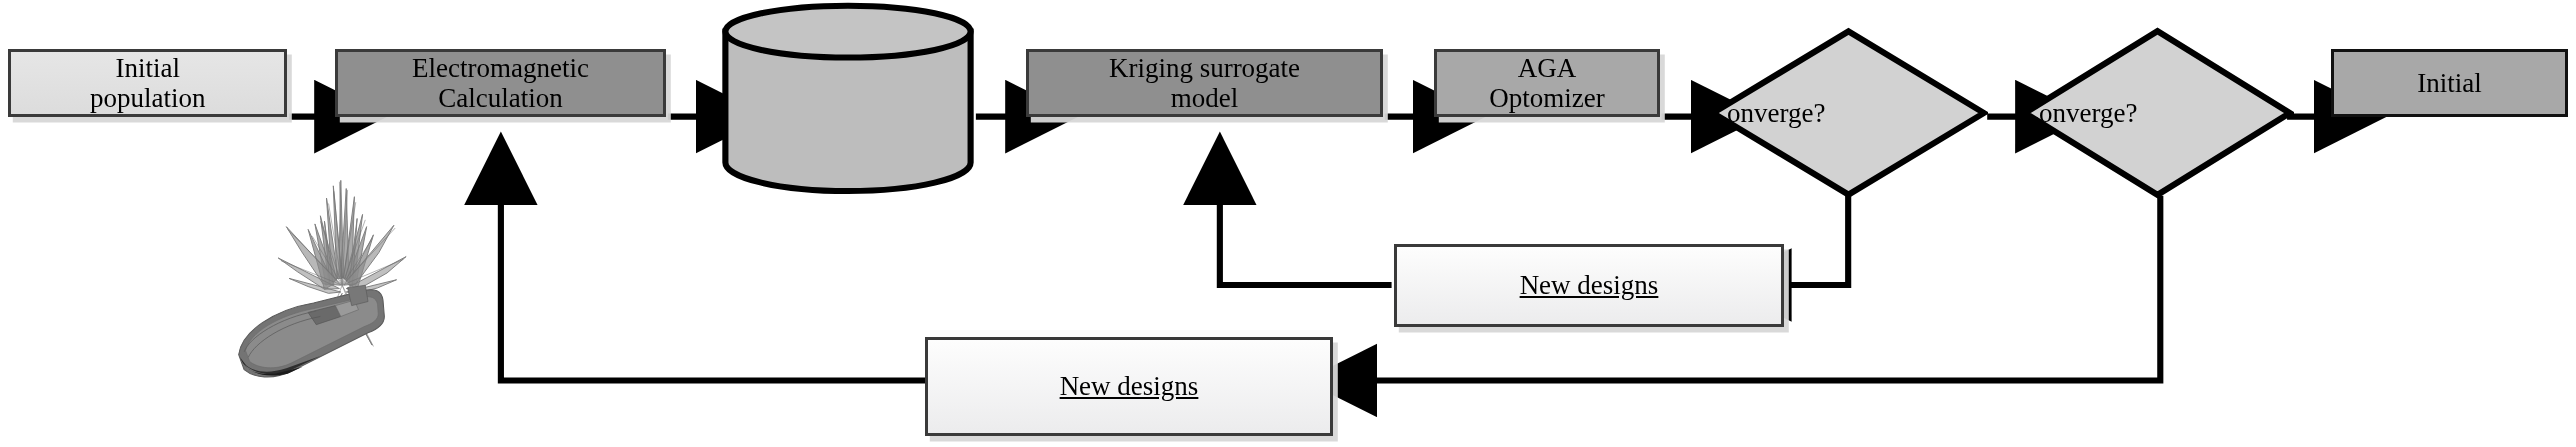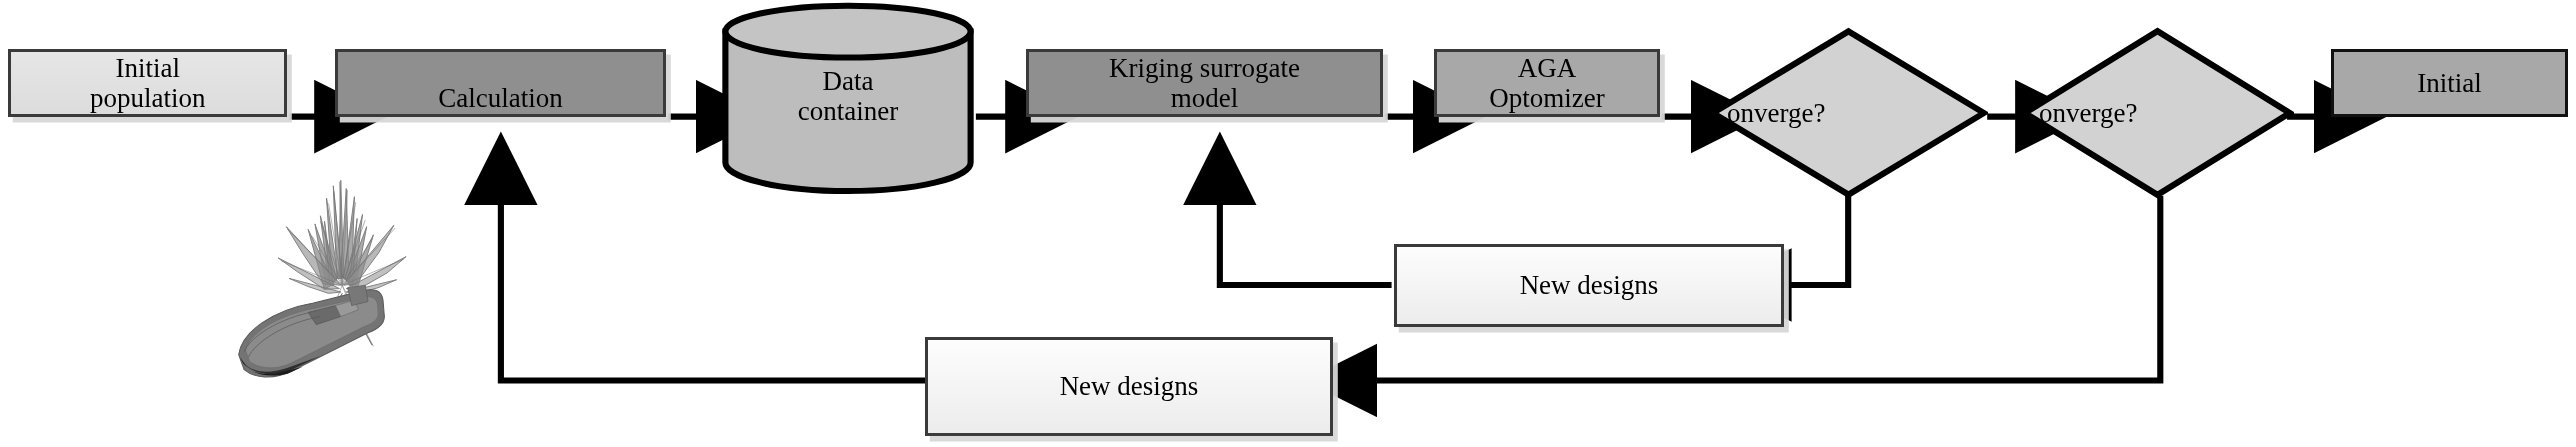--- a/index.html
+++ b/index.html
@@ -21,21 +21,21 @@
     line-height:1.12;
     border:3.4px solid #3a3a3a;
     box-shadow:4.8px 5.5px 0 0 rgba(215,215,215,0.95);
     z-index:5;
   }
   .node .lbl{display:block;width:100%;padding:0 4.1px;}
 
   .fill-light{background:linear-gradient(180deg,#e6e6e6 0%,#dcdcdc 100%);}
   .fill-mid{background:#a8a8a8;}
   .fill-dark{background:#8f8f8f;}
-  .fill-white{background:linear-gradient(180deg,#fdfdfd 0%,#ececed 100%);}
+  .fill-white{background:linear-gradient(180deg,#fdfdfd 0%,#ececed 100%);text-decoration:underline;}
 
   
   .cylinder{position:absolute;z-index:5;}
   .cylinder svg{display:block;overflow:visible;}
   .cyl-text{
     position:absolute;left:0;right:0;
     text-align:center;color:#000;line-height:1.12;
     pointer-events:none;
   }
 
@@ -193,34 +193,30 @@
 
   <div class="node fill-light" style="left:8.2px;top:49px;width:279px;height:68px;font-size:27px;">
     <span class="lbl">
       <span>Initial</span><br>
       <span>population</span>
     </span>
   </div>
 
   <div class="node fill-dark" style="left:335px;top:49px;width:331px;height:68px;font-size:27px;">
     <span class="lbl">
-      <br>
+      <span>Electromagnetic</span><br>
       <span>Calculation</span>
     </span>
   </div>
 
   <div class="cylinder" style="left:721px;top:2.7px;width:254px;height:188px;">
     <svg width="254" height="188" viewBox="0 0 372 276">
       <path d="M6,42 L6,234 A180,42 0 0 0 366,234 L366,42 Z" fill="#bdbdbd" stroke="#000" stroke-width="9"></path>
       <ellipse cx="186" cy="42" rx="180" ry="38" fill="#c4c4c4" stroke="#000" stroke-width="9"></ellipse>
     </svg>
-    <div class="cyl-text" style="top:63px;font-size:27px;">
-      <span>Data</span><br>
-      <span>container</span>
-    </div>
   </div>
 
   <div class="node fill-dark" style="left:1026px;top:49px;width:357px;height:68px;font-size:27px;">
     <span class="lbl">
       <span>Kriging surrogate</span><br>
       <span>model</span>
     </span>
   </div>
 
   <div class="node fill-mid" style="left:1434px;top:49px;width:226px;height:68px;font-size:27px;">

